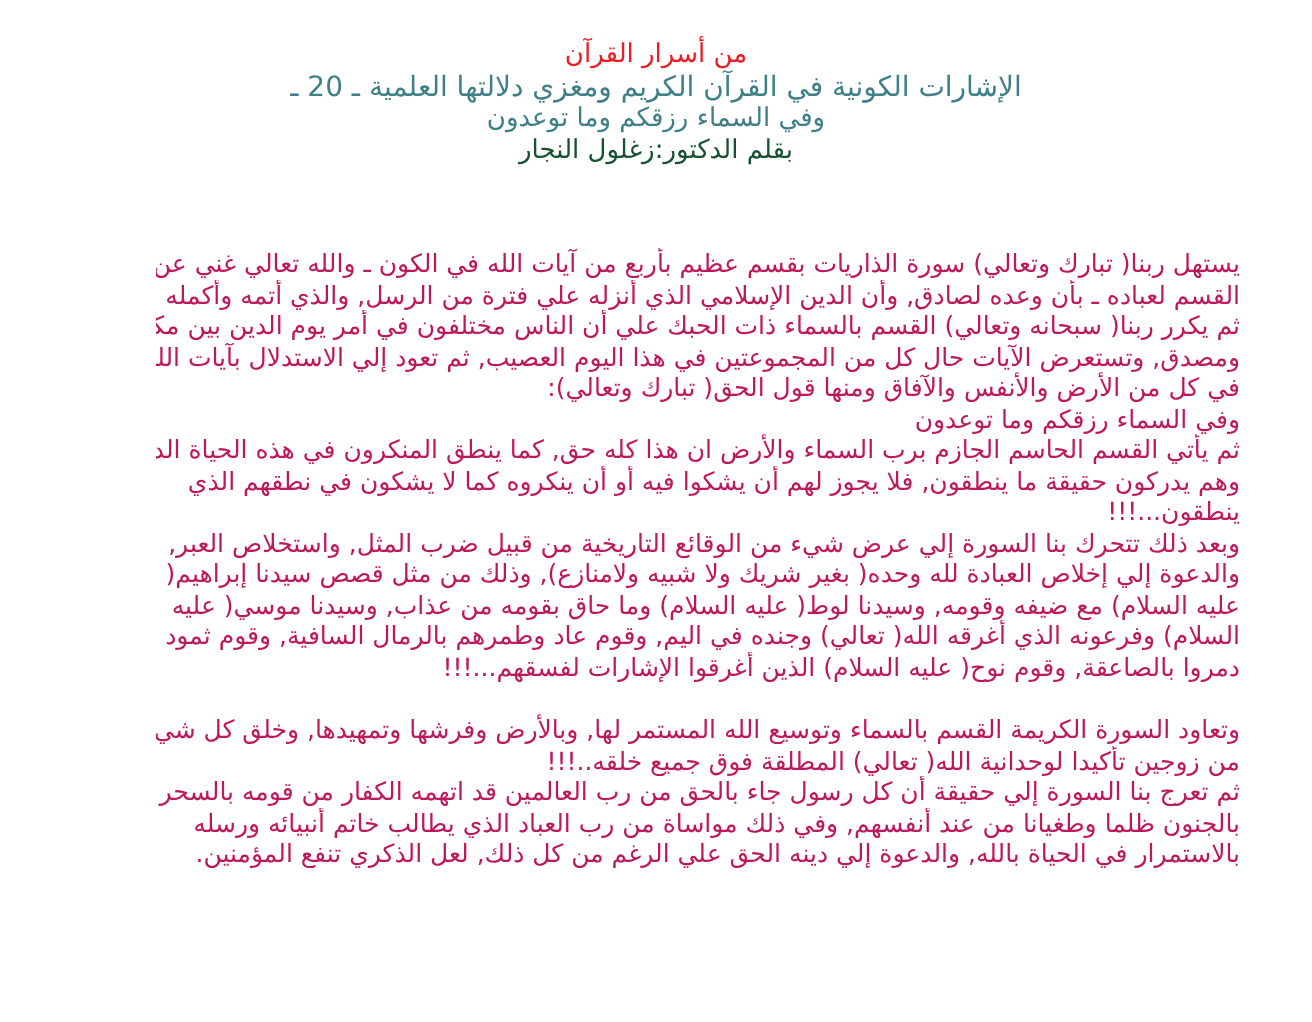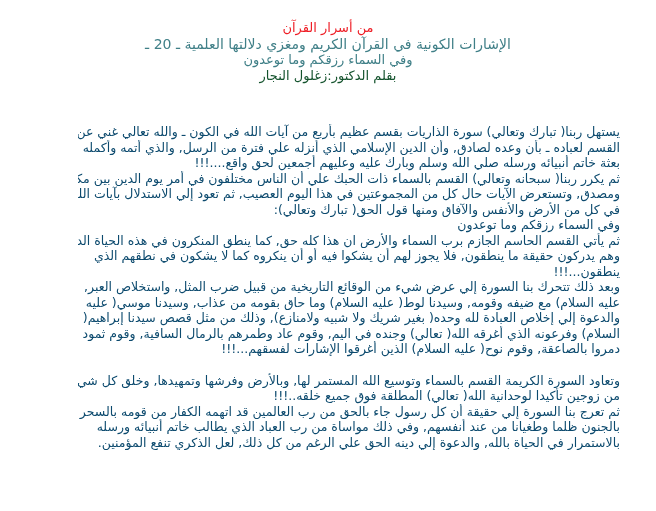--- a/index.html
+++ b/index.html
@@ -31,21 +31,21 @@
     .header .h-line { display: block; white-space: nowrap; }
     .h-section { color: #ee1c24; font-size: 13px; }
     .h-title { color: #3f7f87; font-size: 14px; }
     .h-subtitle { color: #3f7f87; }
     .h-author { color: #14532d; }
     .body-text {
       position: absolute;
       top: 124px;
       left: 78px;
       right: 36px;
-      color: #0c4a6e;
+      color: #be185d;
       font-size: 12.5px;
       line-height: 15.5px;
       text-align: justify;
     }
     .body-text p {
       margin: 0;
     }
     .body-text .line {
       display: block;
       white-space: nowrap;
@@ -62,39 +62,38 @@
     <span class="h-line h-section">من أسرار القرآن</span>
     <span class="h-line h-title">الإشارات الكونية في القرآن الكريم ومغزي دلالتها العلمية ـ 20 ـ</span>
     <span class="h-line h-subtitle">وفي السماء رزقكم وما توعدون</span>
     <span class="h-line h-author">بقلم الدكتور:زغلول النجار</span>
   </div>
 
   <div class="body-text">
     <p>
       <span class="line">يستهل ربنا( تبارك وتعالي) سورة الذاريات بقسم عظيم بأربع من آيات الله في الكون ـ والله تعالي غني عن</span>
       <span class="line">القسم لعباده ـ بأن وعده لصادق, وأن الدين الإسلامي الذي أنزله علي فترة من الرسل, والذي أتمه وأكمله في</span>
-      <span class="line">بعثة خاتم أنبيائه ورسله صلي الله وسلم وبارك عليه وعليهم أجمعين لحق واقع....!!!</span>
     </p>
     <p>
       <span class="line">ثم يكرر ربنا( سبحانه وتعالي) القسم بالسماء ذات الحبك علي أن الناس مختلفون في أمر يوم الدين بين مكذب</span>
       <span class="line">ومصدق, وتستعرض الآيات حال كل من المجموعتين في هذا اليوم العصيب, ثم تعود إلي الاستدلال بآيات الله</span>
       <span class="line">في كل من الأرض والأنفس والآفاق ومنها قول الحق( تبارك وتعالي):</span>
     </p>
     <p>
       <span class="line">وفي السماء رزقكم وما توعدون</span>
     </p>
     <p>
       <span class="line">ثم يأتي القسم الحاسم الجازم برب السماء والأرض ان هذا كله حق, كما ينطق المنكرون في هذه الحياة الدنيا,</span>
       <span class="line">وهم يدركون حقيقة ما ينطقون, فلا يجوز لهم أن يشكوا فيه أو أن ينكروه كما لا يشكون في نطقهم الذي</span>
       <span class="line">ينطقون...!!!</span>
     </p>
     <p>
       <span class="line">وبعد ذلك تتحرك بنا السورة إلي عرض شيء من الوقائع التاريخية من قبيل ضرب المثل, واستخلاص العبر,</span>
+      <span class="line">والدعوة إلي إخلاص العبادة لله وحده( بغير شريك ولا شبيه ولامنازع), وذلك من مثل قصص سيدنا إبراهيم(</span>
       <span class="line">عليه السلام) مع ضيفه وقومه, وسيدنا لوط( عليه السلام) وما حاق بقومه من عذاب, وسيدنا موسي( عليه</span>
-      <span class="line">والدعوة إلي إخلاص العبادة لله وحده( بغير شريك ولا شبيه ولامنازع), وذلك من مثل قصص سيدنا إبراهيم(</span>
       <span class="line">السلام) وفرعونه الذي أغرقه الله( تعالي) وجنده في اليم, وقوم عاد وطمرهم بالرمال السافية, وقوم ثمود الذن</span>
       <span class="line">دمروا بالصاعقة, وقوم نوح( عليه السلام) الذين أغرقوا الإشارات لفسقهم...!!!</span>
     </p>
     <div class="gap"></div>
     <p>
       <span class="line">وتعاود السورة الكريمة القسم بالسماء وتوسيع الله المستمر لها, وبالأرض وفرشها وتمهيدها, وخلق كل شيء</span>
       <span class="line">من زوجين تأكيدا لوحدانية الله( تعالي) المطلقة فوق جميع خلقه..!!!</span>
     </p>
     <p>
       <span class="line">ثم تعرج بنا السورة إلي حقيقة أن كل رسول جاء بالحق من رب العالمين قد اتهمه الكفار من قومه بالسحر أو</span>

